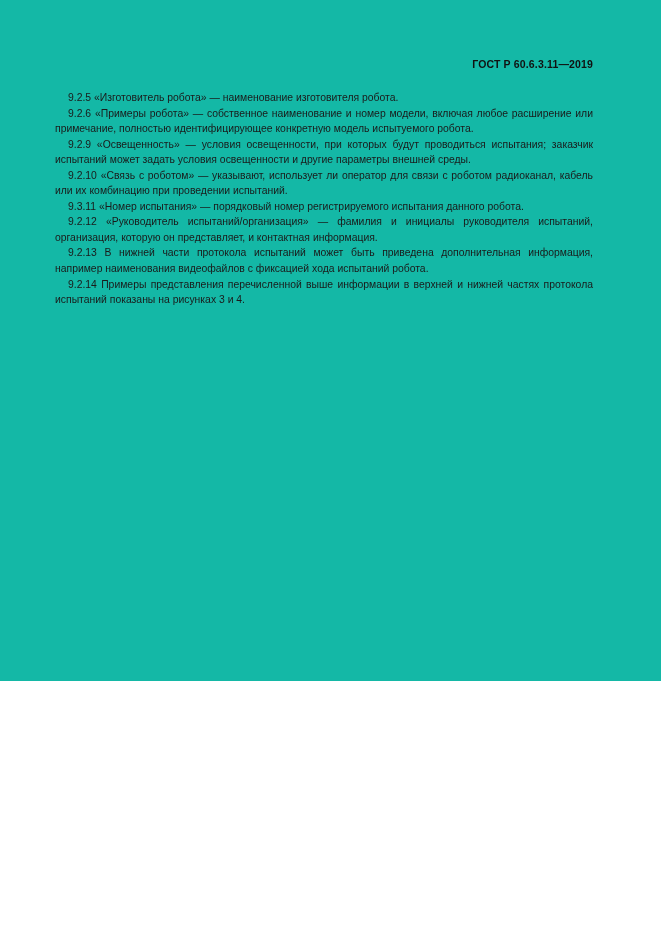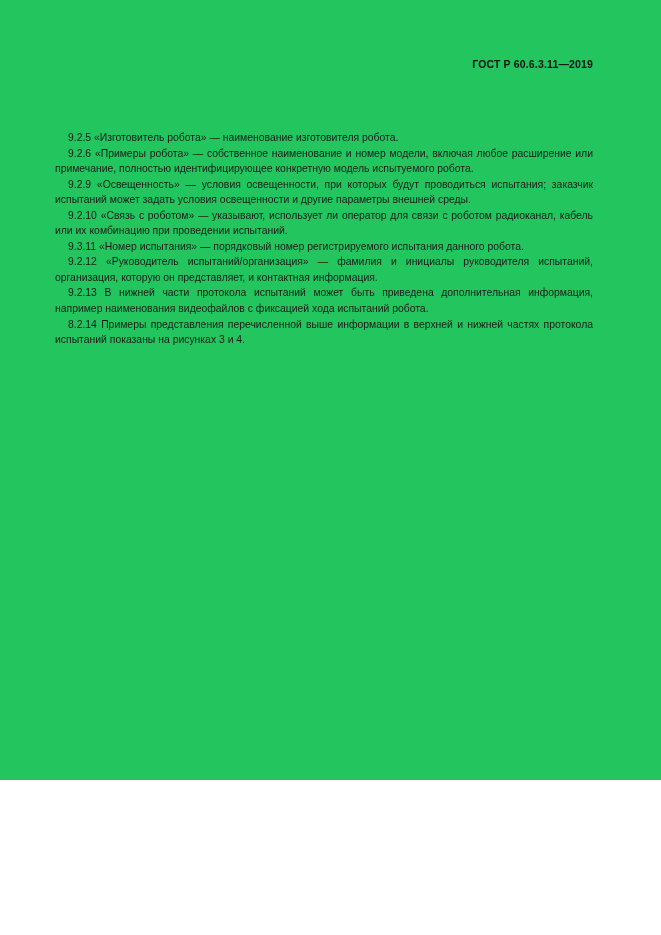--- a/index.html
+++ b/index.html
@@ -4,22 +4,22 @@
 <title>ГОСТ Р 60.6.3.11—2019</title>
 <style>
   html, body {
     margin: 0;
     padding: 0;
     background: #ffffff;
   }
   .page {
     position: relative;
     width: 661px;
-    height: 780px;
-    background: #22c55e;
+    height: 681px;
+    background: #14b8a6;
     overflow: hidden;
     font-family: "Liberation Sans", "DejaVu Sans", sans-serif;
     color: #1a1a1a;
     -webkit-font-smoothing: antialiased;
   }
 
   
   .page-header {
     position: absolute;
     top: 58px;
@@ -30,21 +30,20 @@
     color: #111111;
     white-space: nowrap;
   }
 
   
   .body-block {
     position: absolute;
     top: 90px;
     left: 55px;
     width: 538px;
-    margin-top: 40px;
   }
 
   .para {
     margin: 0;
     font-size: 10.4px;
     line-height: 15.55px;
     text-align: justify;
     text-indent: 13px;
     color: #1a1a1a;
     hyphens: manual;
@@ -70,18 +69,18 @@
   <div class="page-header">ГОСТ Р 60.6.3.11—2019</div>
 
   <div class="body-block">
     <p class="para">9.2.5 «Изготовитель робота» — наименование изготовителя робота.</p>
     <p class="para">9.2.6 «Примеры робота» — собственное наименование и номер модели, включая любое расширение или примечание, полностью идентифицирующее конкретную модель испытуемого робота.</p>
     <p class="para">9.2.9 «Освещенность» — условия освещенности, при которых будут проводиться испытания; заказчик испытаний может задать условия освещенности и другие параметры внешней среды.</p>
     <p class="para">9.2.10 «Связь с роботом» — указывают, использует ли оператор для связи с роботом радиоканал, кабель или их комбинацию при проведении испытаний.</p>
     <p class="para">9.3.11 «Номер испытания» — порядковый номер регистрируемого испытания данного робота.</p>
     <p class="para">9.2.12 «Руководитель испытаний/организация» — фамилия и инициалы руководителя испытаний, организация, которую он представляет, и контактная информация.</p>
     <p class="para">9.2.13 В нижней части протокола испытаний может быть приведена дополнительная информация, например наименования видеофайлов с фиксацией хода испытаний робота.</p>
-    <p class="para">8.2.14 Примеры представления перечисленной выше информации в верхней и нижней частях протокола испытаний показаны на рисунках 3 и 4.</p>
+    <p class="para">9.2.14 Примеры представления перечисленной выше информации в верхней и нижней частях протокола испытаний показаны на рисунках 3 и 4.</p>
   </div>
 
   <div class="page-number">11</div>
 
 </div>
 
 </body></html>

